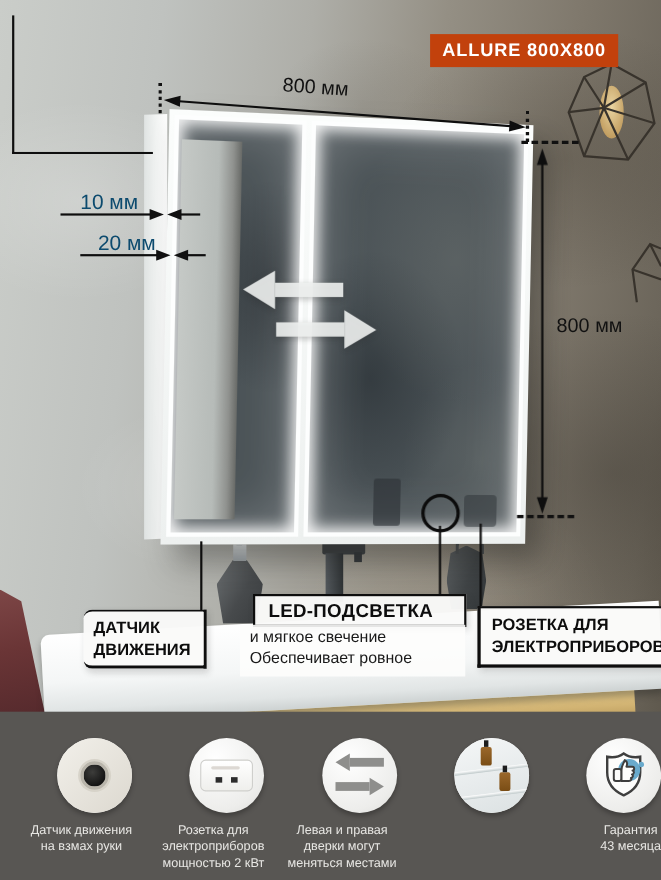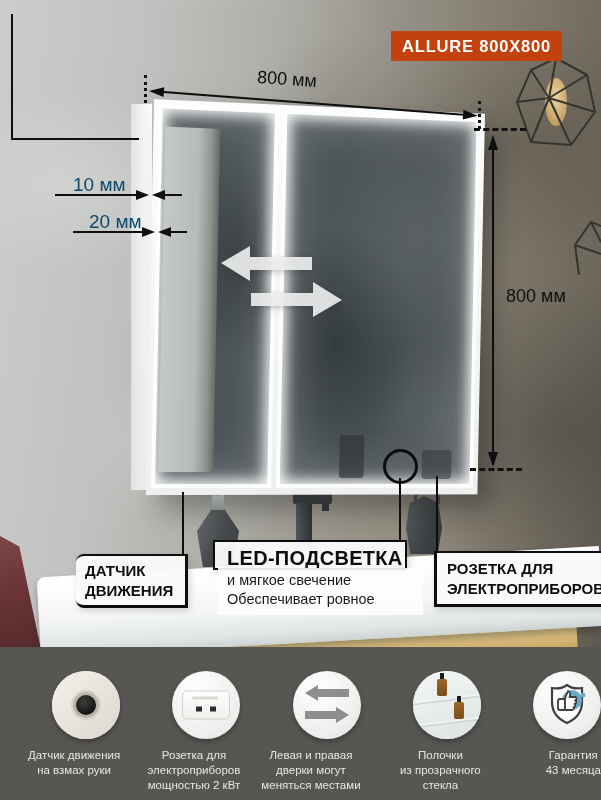--- a/index.html
+++ b/index.html
@@ -96,22 +96,22 @@
     display:flex;align-items:center;justify-content:center;}
 
   .dim-label{position:absolute;font-size:18px;color:#111;}
   .gap-label{position:absolute;font-size:19px;color:#0c4a6e;}
 
   .callout{position:absolute;background:rgba(250,250,249,.96);color:#0d0d0d;
     font-weight:bold;font-size:15px;line-height:1.3;box-shadow:2px 3px 6px rgba(50,50,50,.18);}
   .lbl-datchik{left:76px;top:554px;width:100px;padding:5px 0 5px 9px;
     border-top:2px solid #0e0e0e;border-right:3px solid #0e0e0e;border-bottom:3px solid #0e0e0e;
     border-radius:8px 0 0 8px;}
-  .lbl-led-h{left:213px;top:540px;width:178px;height:21px;padding:3px 0 2px 12px;
-    border:2.5px solid #0d0d0d;font-size:20px;letter-spacing:.3px;}
+  .lbl-led-h{left:230px;top:540px;width:178px;height:21px;padding:3px 0 2px 12px;
+    border:2.5px solid #0d0d0d;font-size:17px;letter-spacing:.3px;}
   .lbl-led-d{position:absolute;left:218px;top:568px;width:196px;background:rgba(253,253,252,.9);
     padding:3px 0 6px 9px;font-size:14.5px;line-height:1.32;color:#1a1a1a;}
   .lbl-rozetka{left:434px;top:551px;width:157px;padding:6px 0 6px 10px;
     border-top:2px solid #0e0e0e;border-left:3px solid #0e0e0e;border-bottom:3px solid #0e0e0e;}
 
   .circle-mark{position:absolute;left:383px;top:449px;width:29px;height:29px;
     border:3px solid #0c0c0c;border-radius:50%;}
 
   
   .footer{position:absolute;left:0;top:647px;width:601px;height:153px;background:#585653;}
@@ -313,25 +313,20 @@
       </div>
 
       <div class="feature">
         <div class="f-circle">
           <div class="ic-shelves"></div>
           <div class="shelf-line" style="top:27px;"></div>
           <div class="shelf-line" style="top:50px;"></div>
           <div class="amber" style="left:24px;top:8px;"></div>
           <div class="amber" style="left:41px;top:31px;"></div>
         </div>
-        <div class="f-caption">
-          <div>Полочки</div>
-          <div>из прозрачного</div>
-          <div>стекла</div>
-        </div>
       </div>
 
       <div class="feature">
         <div class="f-circle">
           <svg width="68" height="68" viewBox="0 0 68 68">
             <path d="M34 14 C38 17 44 18 49 17 L49 31 C49 42 43 48 34 52 C25 48 19 42 19 31 L19 17 C24 18 30 17 34 14 Z" fill="#fdfdfc" stroke="#3f3f3f" stroke-width="2.2"></path>
             <circle cx="39" cy="29" r="10" fill="#69aacc"></circle>
             <circle cx="50" cy="24" r="2.5" fill="#69aacc"></circle>
             <rect x="25" y="28" width="7" height="11" rx="2" fill="#fdfdfc" stroke="#3f3f3f" stroke-width="1.8"></rect>
             <path d="M32 29 C32 25 34 23 35 20 C37 21 37.5 23.5 36.5 26 L42 26 C44 26 44 29.5 42 29.5 C44 30 43.5 33 41.5 33 C43 33.7 42.3 36.2 40.5 36.2 C41.5 37 40.8 39 38.8 39 L32 39 Z" fill="#fdfdfc" stroke="#3f3f3f" stroke-width="1.8" stroke-linejoin="round"></path>

